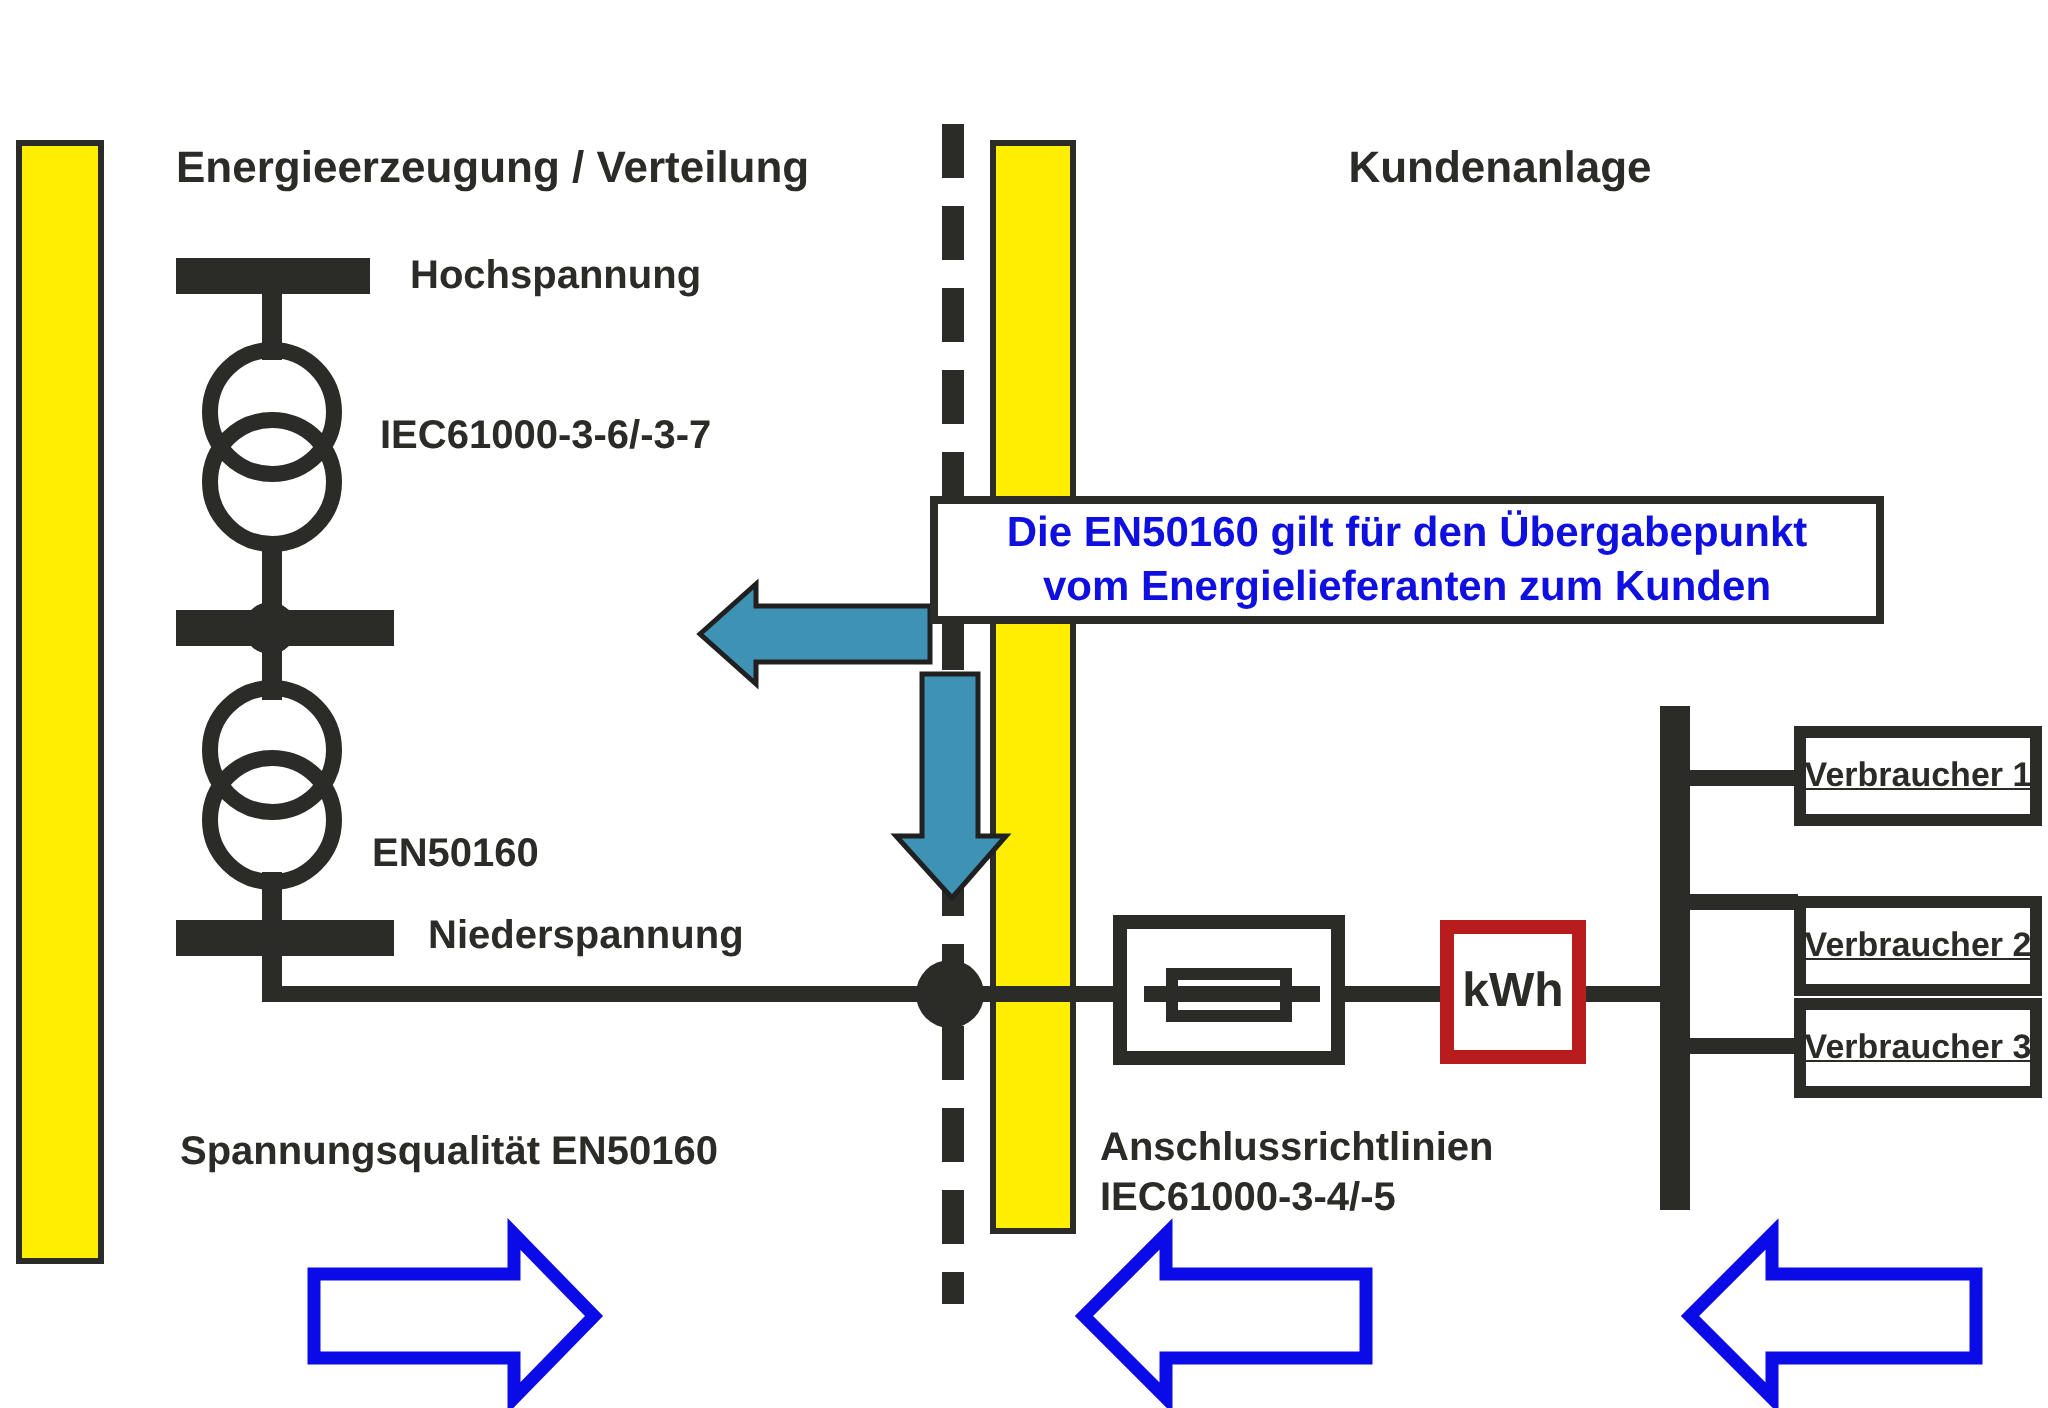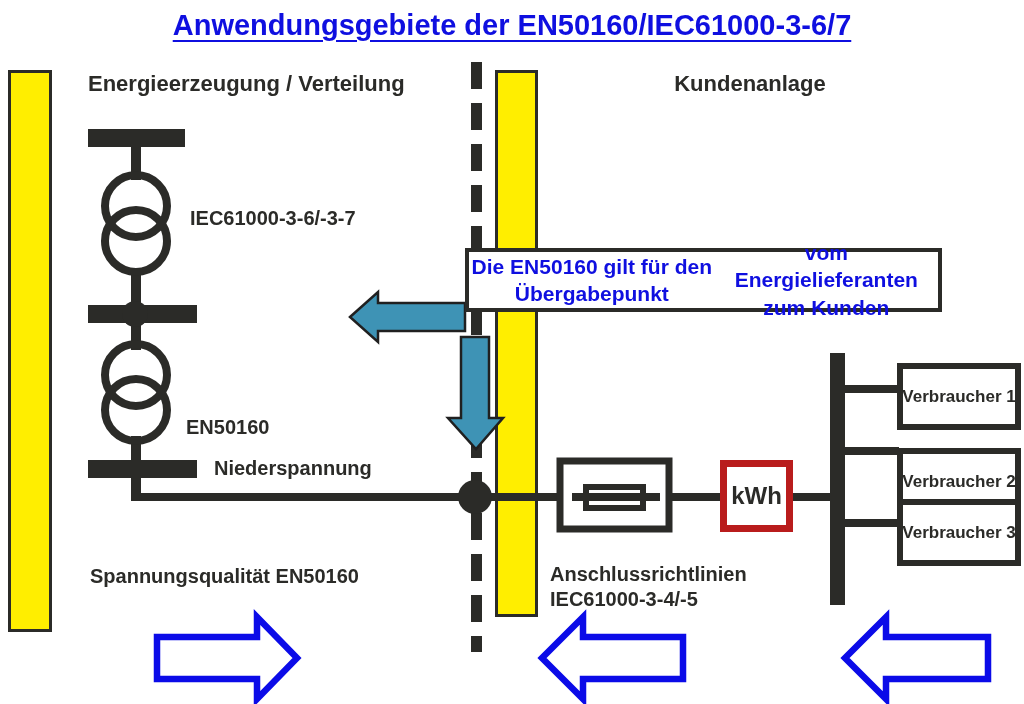--- a/index.html
+++ b/index.html
@@ -20,42 +20,41 @@
   .dashline{
     left:471px;top:62px;width:11px;height:590px;z-index:2;
     background:repeating-linear-gradient(to bottom,#2b2b28 0 27px,transparent 27px 41px);
   }
   .svglayer{left:0;top:0;width:1024px;height:704px;z-index:3;pointer-events:none;}
   .hdr{font-size:22px;font-weight:bold;z-index:4;}
   .lbl{font-size:20px;font-weight:bold;z-index:4;white-space:nowrap;}
   .infobox{
     left:465px;top:248px;width:477px;height:64px;box-sizing:border-box;
     background:#ffffff;border:4px solid #2b2b28;z-index:5;
-    display:flex;flex-direction:row;justify-content:center;align-items:center;
+    display:flex;flex-direction:column;justify-content:center;align-items:center;
     font-size:21px;font-weight:bold;color:#0f0fe0;line-height:1.3;text-align:center;
   }
   .meterbox{
     left:720px;top:460px;width:73px;height:72px;box-sizing:border-box;
     background:#ffffff;border:7px solid #b91c1c;z-index:4;
     display:flex;align-items:center;justify-content:center;
     font-size:24px;font-weight:bold;
   }
   .consumer{
-    left:897px;width:124px;height:67px;box-sizing:border-box;
+    left:897px;width:124px;height:50px;box-sizing:border-box;
     background:#ffffff;border:6px solid #2b2b28;z-index:4;
     display:flex;align-items:center;justify-content:center;
-    font-size:17px;font-weight:bold;white-space:nowrap;
+    font-size:17px;font-weight:bold;white-space:nowrap;text-decoration:underline;
   }
 </style>
 </head>
 <body>
 
 <div class="stage">
 
-  <div class="abs title">Anwendungsgebiete der EN50160/IEC61000-3-6/7</div>
 
   <div class="abs yellowbar" style="left:8px;top:70px;width:44px;height:562px;"></div>
   <div class="abs yellowbar" style="left:495px;top:70px;width:43px;height:547px;"></div>
   <div class="abs dashline"></div>
 
   <svg class="abs svglayer" viewBox="0 0 1024 704">
 
     <g fill="#2b2b28">
       <rect x="88" y="129" width="97" height="18"></rect>
       <rect x="88" y="305" width="109" height="18"></rect>
@@ -101,20 +100,21 @@
     <polygon points="461,337 489,337 489,418 503,418 476,449 448,418 461,418" fill="#3e93b5" stroke="#202020" stroke-width="2.5"></polygon>
 
     <polygon points="157,637 257,637 257,617 297,658 257,699 257,679 157,679" fill="#ffffff" stroke="#0b0be8" stroke-width="6.5"></polygon>
     <polygon points="683,637 583,637 583,617 542,658 583,699 583,679 683,679" fill="#ffffff" stroke="#0b0be8" stroke-width="6.5"></polygon>
     <polygon points="988,637 886,637 886,617 845,658 886,699 886,679 988,679" fill="#ffffff" stroke="#0b0be8" stroke-width="6.5"></polygon>
   </svg>
 
   <div class="abs hdr" style="left:88px;top:71px;">Energieerzeugung / Verteilung</div>
   <div class="abs hdr" style="left:540px;top:71px;width:420px;text-align:center;">Kundenanlage</div>
 
+  <div class="abs lbl" style="left:205px;top:127px;">Hochspannung</div>
   <div class="abs lbl" style="left:190px;top:207px;">IEC61000-3-6/-3-7</div>
   <div class="abs lbl" style="left:186px;top:377px;margin-top:39px;">EN50160</div>
   <div class="abs lbl" style="left:214px;top:457px;">Niederspannung</div>
 
   <div class="abs infobox">
     <div>Die EN50160 gilt für den Übergabepunkt</div>
     <div>vom Energielieferanten zum Kunden</div>
   </div>
 
   <div class="abs meterbox">

